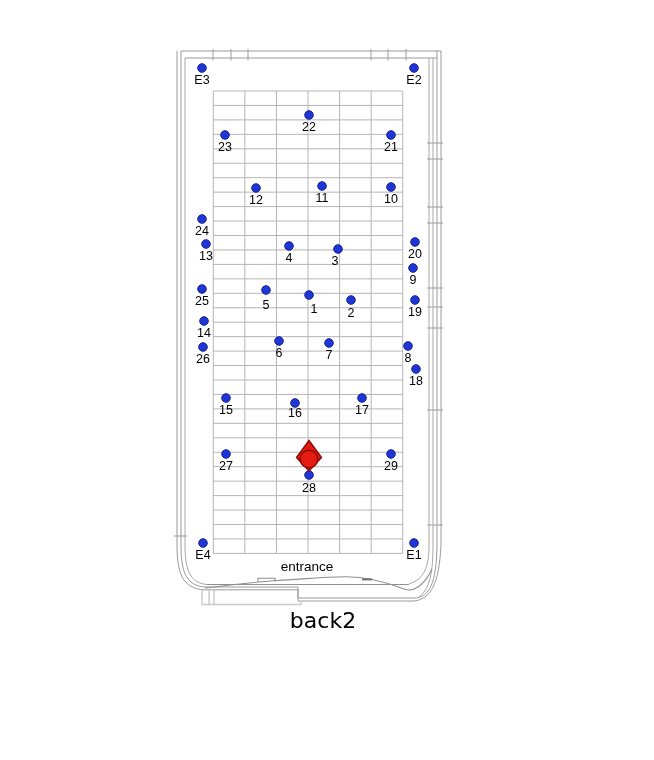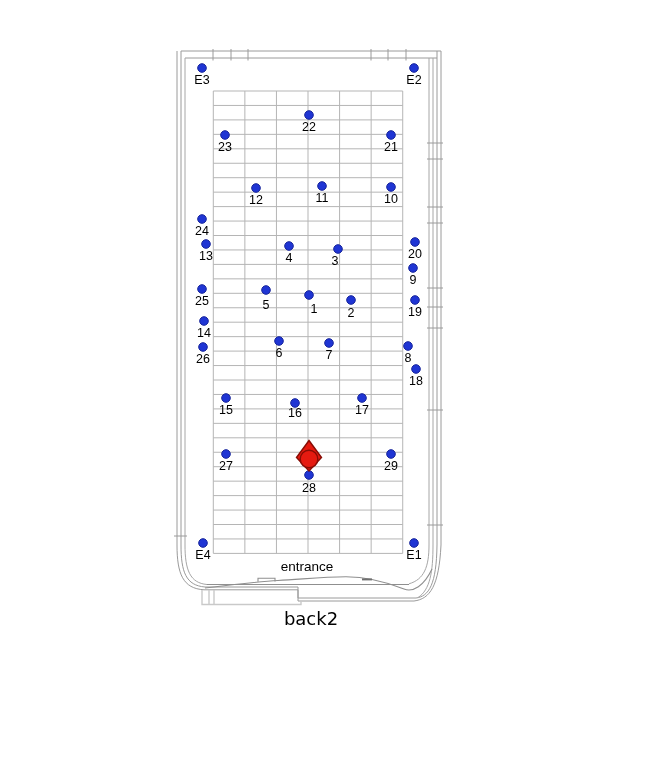--- a/index.html
+++ b/index.html
@@ -23,21 +23,21 @@
   }
   .entrance-label{
     font-family:"Liberation Sans",sans-serif;
     font-size:13.5px;fill:#000;text-anchor:middle;
   }
   .caption{
     position:absolute;
     top:608px;left:0;width:622px;
     text-align:center;
     font-family:"DejaVu Sans",sans-serif;
-    font-size:18px;color:#000;
+    font-size:22px;color:#000;padding-left:12px;
   }
 </style>
 </head>
 <body>
 
 <div class="stage">
   <svg id="plan" width="654" height="760" viewBox="0 0 654 760">
 
     <g id="walls">
 

